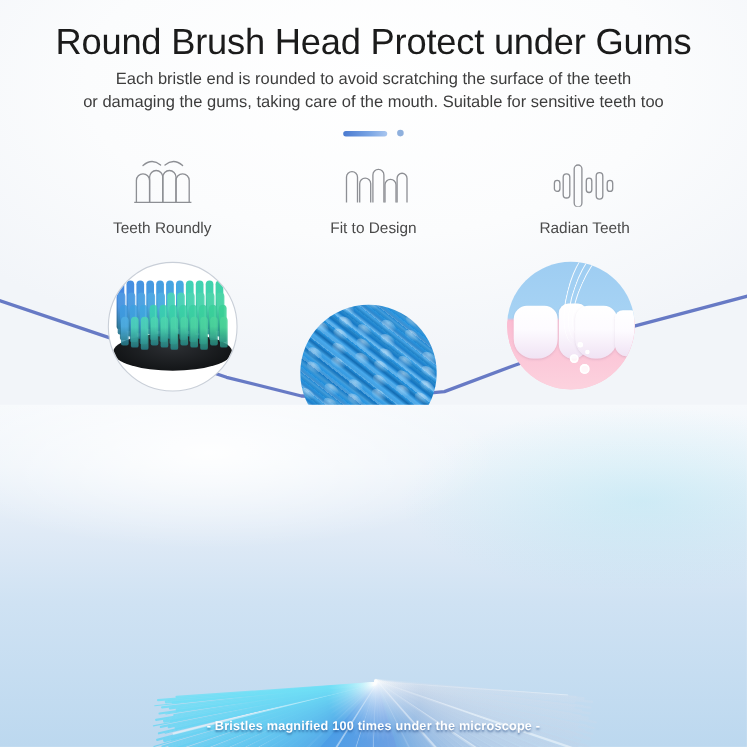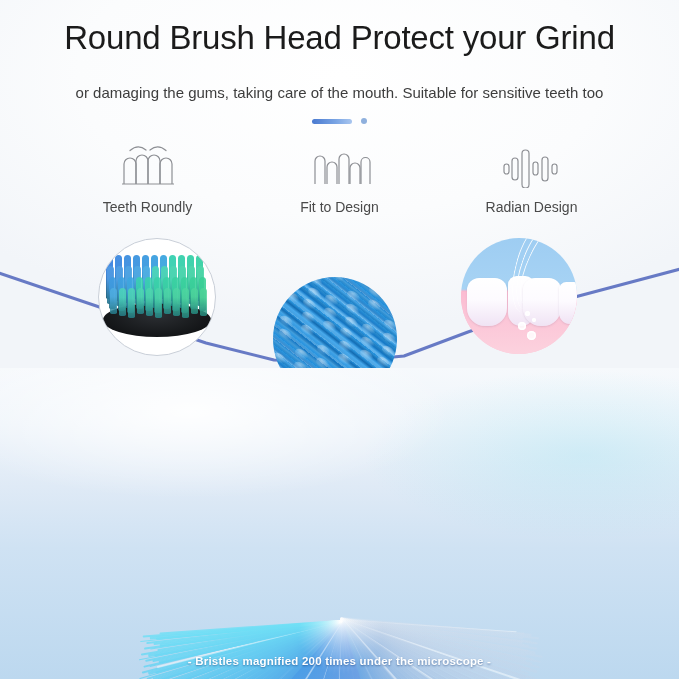--- a/index.html
+++ b/index.html
@@ -247,21 +247,22 @@
     white-space: nowrap;
   }
 </style>
 </head>
 <body>
 
 <div id="infographic">
 
   <div class="top-panel"></div>
 
-  <div class="title">Round Brush Head  Protect your Grind</div>
+  <div class="title">Round Brush Head  Protect under Gums</div>
+  <div class="subtitle l1">Each bristle end is rounded to avoid scratching the surface of the teeth</div>
   <div class="subtitle l2">or damaging the gums, taking care of the mouth. Suitable for sensitive teeth too</div>
 
   <div class="pager">
     <span class="bar"></span>
     <span class="dot"></span>
   </div>
 
   <div class="features">
 
     <div class="feature">
@@ -302,21 +303,21 @@
           <g fill="none" stroke="#8d8f94" stroke-width="1.2">
             <rect x="4" y="22" width="5" height="10" rx="2.5"></rect>
             <rect x="12" y="16" width="6" height="22" rx="3"></rect>
             <rect x="22" y="8" width="7" height="38" rx="3.5"></rect>
             <rect x="33" y="20" width="5" height="13" rx="2.5"></rect>
             <rect x="42" y="15" width="6" height="24" rx="3"></rect>
             <rect x="52" y="22" width="5" height="10" rx="2.5"></rect>
           </g>
         </svg>
       </div>
-      <div class="cap">Radian Design</div>
+      <div class="cap">Radian Teeth</div>
     </div>
 
   </div>
 
   <svg class="linkline" viewBox="0 0 679 200">
     <path d="M-4 62 L120 104 L206 133 L274 150 L340 152 L404 146 L468 122 L556 92 L684 58" fill="none" stroke="#5b6fc0" stroke-width="3" stroke-linejoin="round" opacity="0.92"></path>
   </svg>
 
   <div class="circle" id="c-left">
     <div class="brushhead">
@@ -780,15 +781,15 @@
         <i style="width:2.46px; height:194.5px;background:linear-gradient(180deg, rgba(255,255,255,.55) 0%, hsl(190.90764692534603,87.31926480599047%,69.54617653732699%) 22%, hsl(190.90764692534603,87.31926480599047%,69.54617653732699%) 100%);opacity:0.83;transform:rotate(83.46deg);left:0; top:0;"></i>
         <i style="width:1.20px; height:201.0px;background:linear-gradient(180deg, rgba(255,255,255,.55) 0%, hsl(190.72611754027685,87.45541184479237%,69.63694122986158%) 22%, hsl(190.72611754027685,87.45541184479237%,69.63694122986158%) 100%);opacity:0.82;transform:rotate(83.97deg);left:0; top:0;"></i>
         <i style="width:2.04px; height:184.5px;background:linear-gradient(180deg, rgba(255,255,255,.55) 0%, hsl(190.54458815520763,87.59155888359427%,69.72770592239618%) 22%, hsl(190.54458815520763,87.59155888359427%,69.72770592239618%) 100%);opacity:0.82;transform:rotate(84.48deg);left:0; top:0;"></i>
         <i style="width:2.88px; height:191.0px;background:linear-gradient(180deg, rgba(255,255,255,.55) 0%, hsl(190.36305877013842,87.72770592239618%,69.81847061493079%) 22%, hsl(190.36305877013842,87.72770592239618%,69.81847061493079%) 100%);opacity:0.82;transform:rotate(84.99deg);left:0; top:0;"></i>
         <i style="width:1.62px; height:197.5px;background:linear-gradient(180deg, rgba(255,255,255,.55) 0%, hsl(190.1815293850692,87.86385296119809%,69.9092353074654%) 22%, hsl(190.1815293850692,87.86385296119809%,69.9092353074654%) 100%);opacity:0.82;transform:rotate(85.49deg);left:0; top:0;"></i>
         <i style="width:2.46px; height:181.0px;background:linear-gradient(180deg, rgba(255,255,255,.55) 0%, hsl(190,88%,70%) 22%, hsl(190,88%,70%) 100%);opacity:0.82;transform:rotate(86.00deg);left:0; top:0;"></i>
       </div>
     <div class="fan-haze"></div>
   </div>
 
-  <div class="caption">- Bristles magnified 200 times under the microscope -</div>
+  <div class="caption">- Bristles magnified 100 times under the microscope -</div>
 
 </div>
 
 </body></html>

